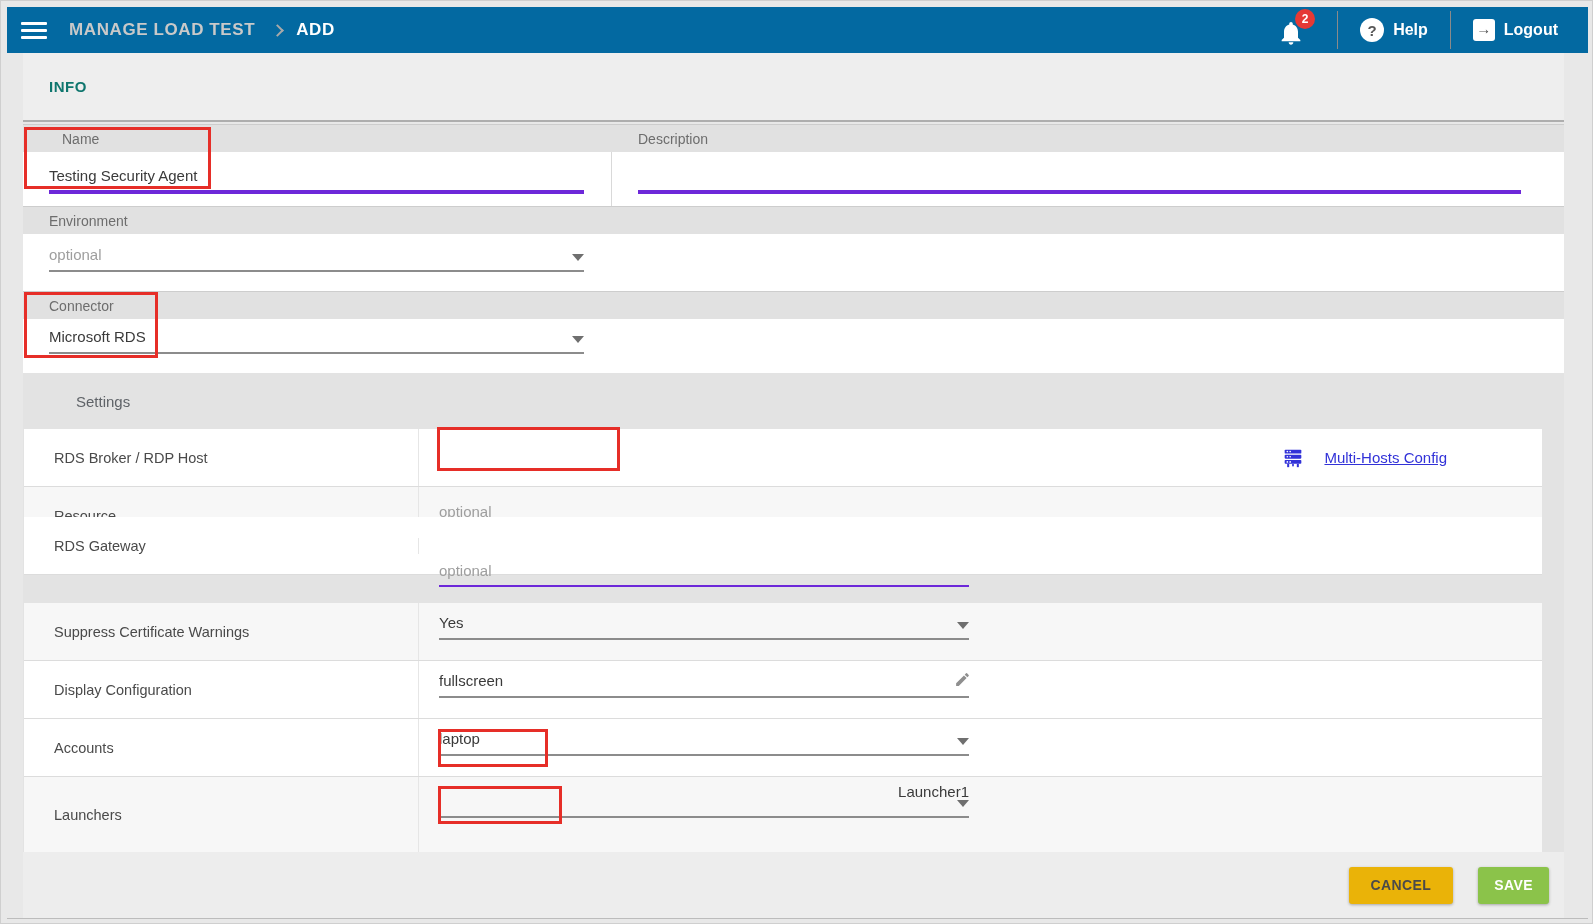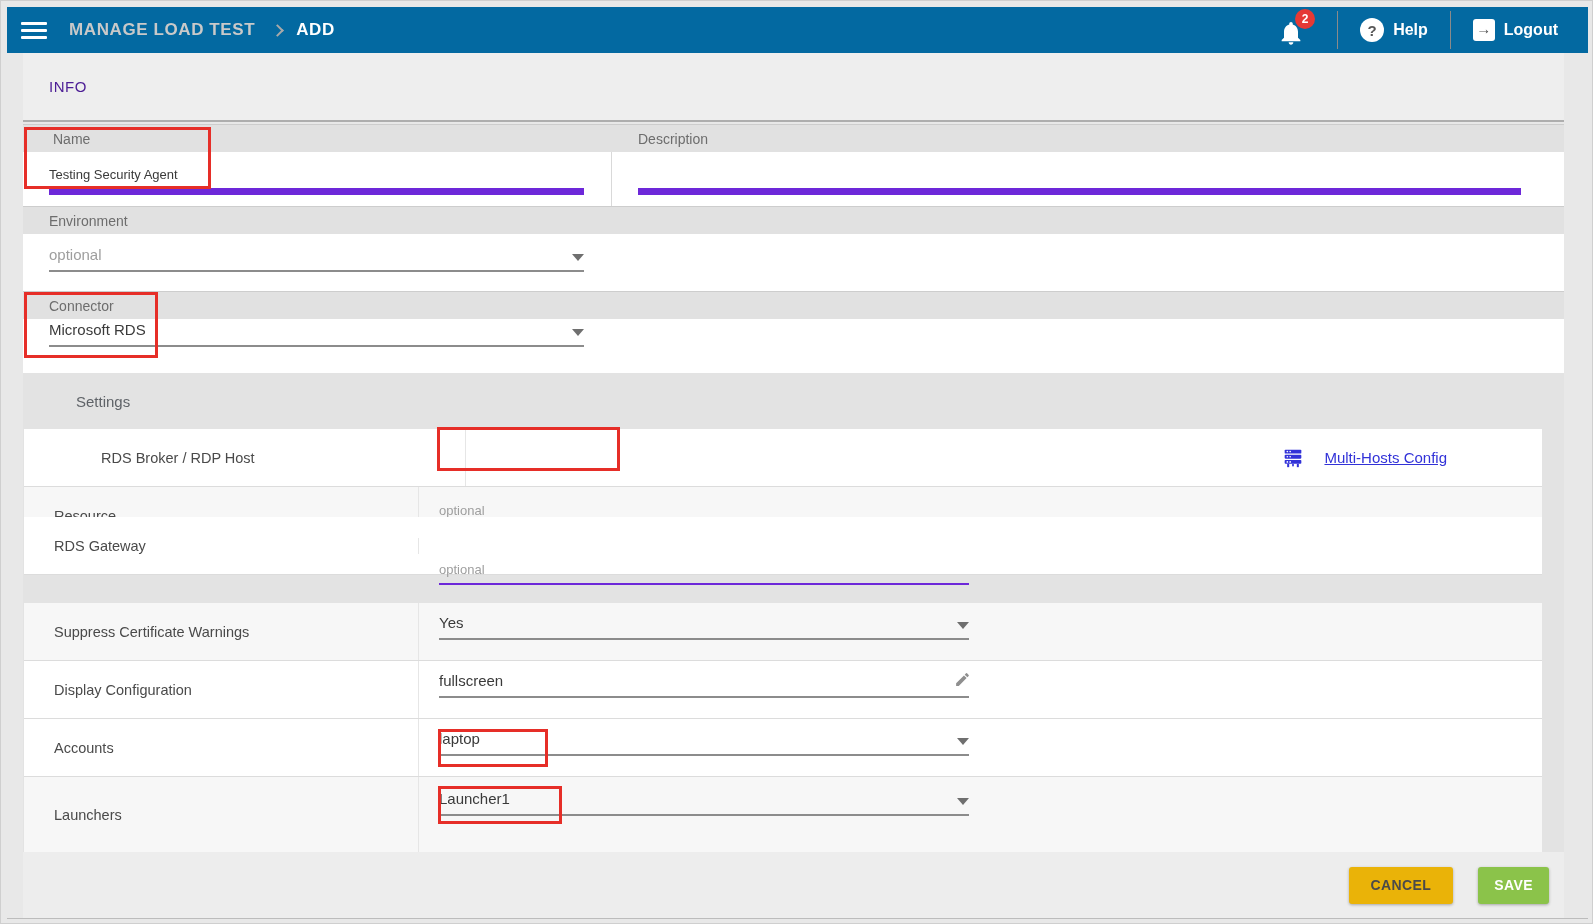--- a/index.html
+++ b/index.html
@@ -39,30 +39,30 @@
     width:22px; height:22px; border-radius:3px; background:#fff; color:#565656;
     font-weight:700; font-size:15px; line-height:20px; text-align:center; margin-right:9px;
   }
   .hbtn-label{ font-size:16px; font-weight:700; color:#fff; }
   
   .info-head{
     position:absolute; left:22px; top:52px; width:1541px; height:69px;
     background:#eeeeee; border-bottom:2px solid #aeaeae;
     display:flex; align-items:center;
   }
-  .info-title{ margin-left:26px; font-size:15px; font-weight:400; letter-spacing:.5px; color:#4c1d95; }
+  .info-title{ margin-left:26px; font-size:15px; font-weight:700; letter-spacing:.5px; color:#0f766e; }
   .label-bar{
     position:absolute; left:22px; width:1541px; height:28px; background:#e1e1e1;
     border-top:1px solid #cdcdcd; display:flex; align-items:center;
   }
   .bar-label{ font-size:14px; color:#6d6d6d; }
   .white-strip{ position:absolute; left:22px; width:1541px; background:#ffffff; }
   .fld-input{
     border:none; outline:none; background:transparent; font-family:inherit;
-    font-size:13px; color:#3a3a3a; border-bottom:7px solid #6d28d9; padding:4px 2px 6px 0;
+    font-size:15px; color:#3a3a3a; border-bottom:4px solid #6d28d9; padding:4px 2px 6px 0;
   }
   .fld-input::placeholder{ color:#9e9e9e; }
   .col-divider{ position:absolute; width:1px; background:#d9d9d9; }
   .select-line{
     position:absolute; display:flex; align-items:flex-end; justify-content:space-between;
     border-bottom:2px solid #8c8c8c; padding-bottom:7px; cursor:pointer;
   }
   .select-value{ font-size:15px; color:#3a3a3a; }
   .select-value.placeholder{ color:#9e9e9e; }
   .caret{ width:0; height:0; border-left:6px solid transparent; border-right:6px solid transparent;
@@ -138,21 +138,21 @@
         <div class="hbtn-label">Logout</div>
       </div>
     </div>
   </div>
 
   <div class="info-head">
     <div class="info-title">INFO</div>
   </div>
 
   <div class="label-bar" style="top:123px;">
-    <div class="bar-label" style="margin-left:30px;">Name</div>
+    <div class="bar-label" style="margin-left:39px;">Name</div>
     <div class="bar-label" style="position:absolute; left:615px;">Description</div>
   </div>
   <div class="white-strip" style="top:151px; height:54px;">
     <div class="col-divider" style="left:588px; top:0; height:54px;"></div>
     <input class="fld-input" style="position: absolute; left: 26px; top: 11px; width: 535px;" value="Testing Security Agent">
     <input class="fld-input" style="position: absolute; left: 615px; top: 11px; width: 883px;" value="">
   </div>
 
   <div class="label-bar" style="top:205px;">
     <div class="bar-label" style="margin-left:26px;">Environment</div>
@@ -161,31 +161,31 @@
     <div class="select-line" style="left:26px; top:12px; width:535px;">
       <div class="select-value placeholder">optional</div>
       <div class="caret"></div>
     </div>
   </div>
 
   <div class="label-bar" style="top:290px;">
     <div class="bar-label" style="margin-left:26px;">Connector</div>
   </div>
   <div class="white-strip" style="top:318px; height:54px;">
-    <div class="select-line" style="left:26px; top:2px; width:535px;gap:32px;">
+    <div class="select-line" style="left:26px; top:9px; width:535px;gap:32px;">
       <div class="select-value">Microsoft RDS</div>
       <div class="caret"></div>
     </div>
   </div>
 
   <div class="settings-wrap">
     <div class="settings-title">Settings</div>
   </div>
 
-  <div class="srow" style="top:428px; height:58px;padding-left:47px;">
+  <div class="srow" style="top:428px; height:58px;">
     <div class="srow-label">RDS Broker / RDP Host</div>
     <div class="srow-value">
       <div class="mh-link-wrap">
         <a class="mh-link">
           <svg width="20" height="20" viewBox="0 0 24 24">
             <g fill="#3232d8">
               <rect x="2" y="2" width="20" height="4.6" rx="1"></rect>
               <rect x="2" y="8.2" width="20" height="4.6" rx="1"></rect>
               <rect x="2" y="14.4" width="20" height="4.6" rx="1"></rect>
               <rect x="5" y="19" width="2.4" height="4"></rect>
@@ -249,21 +249,21 @@
       <div class="select-line sv-line" style="top:11px;text-align:center;">
         <div class="select-value">laptop</div>
         <div class="caret"></div>
       </div>
     </div>
   </div>
 
   <div class="srow alt" style="top:776px; height:75px; border-bottom:none;">
     <div class="srow-label">Launchers</div>
     <div class="srow-value">
-      <div class="select-line sv-line" style="top:13px;">
+      <div class="select-line sv-line" style="top:6px;flex-direction:column;">
         <div class="select-value">Launcher1</div>
         <div class="caret"></div>
       </div>
     </div>
   </div>
 
   <div class="footer">
     <button class="btn btn-cancel">CANCEL</button>
     <button class="btn btn-save">SAVE</button>
   </div>

